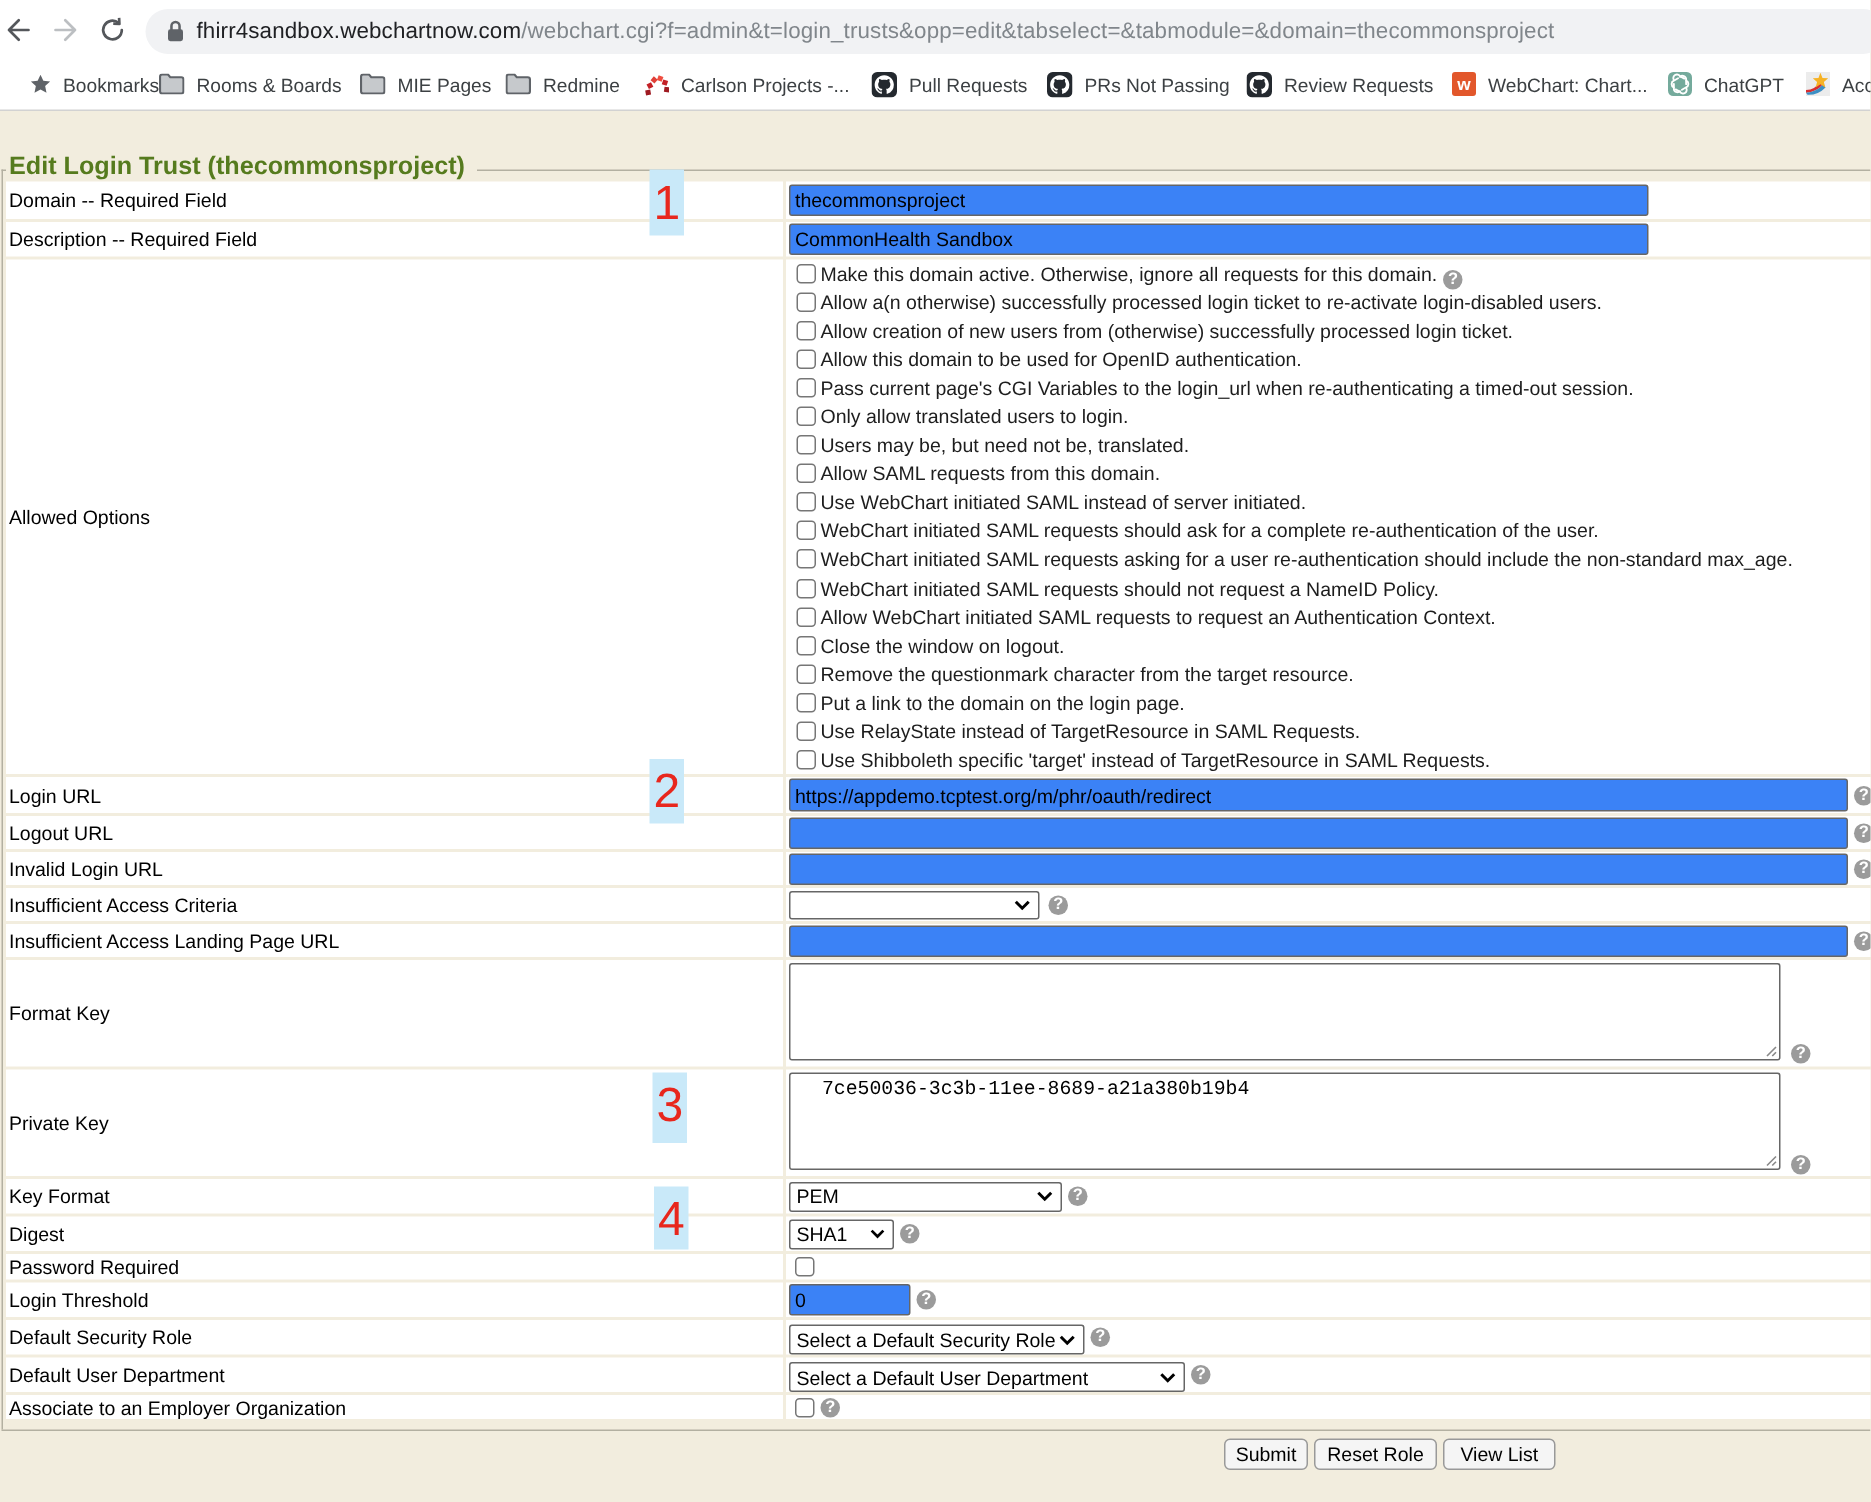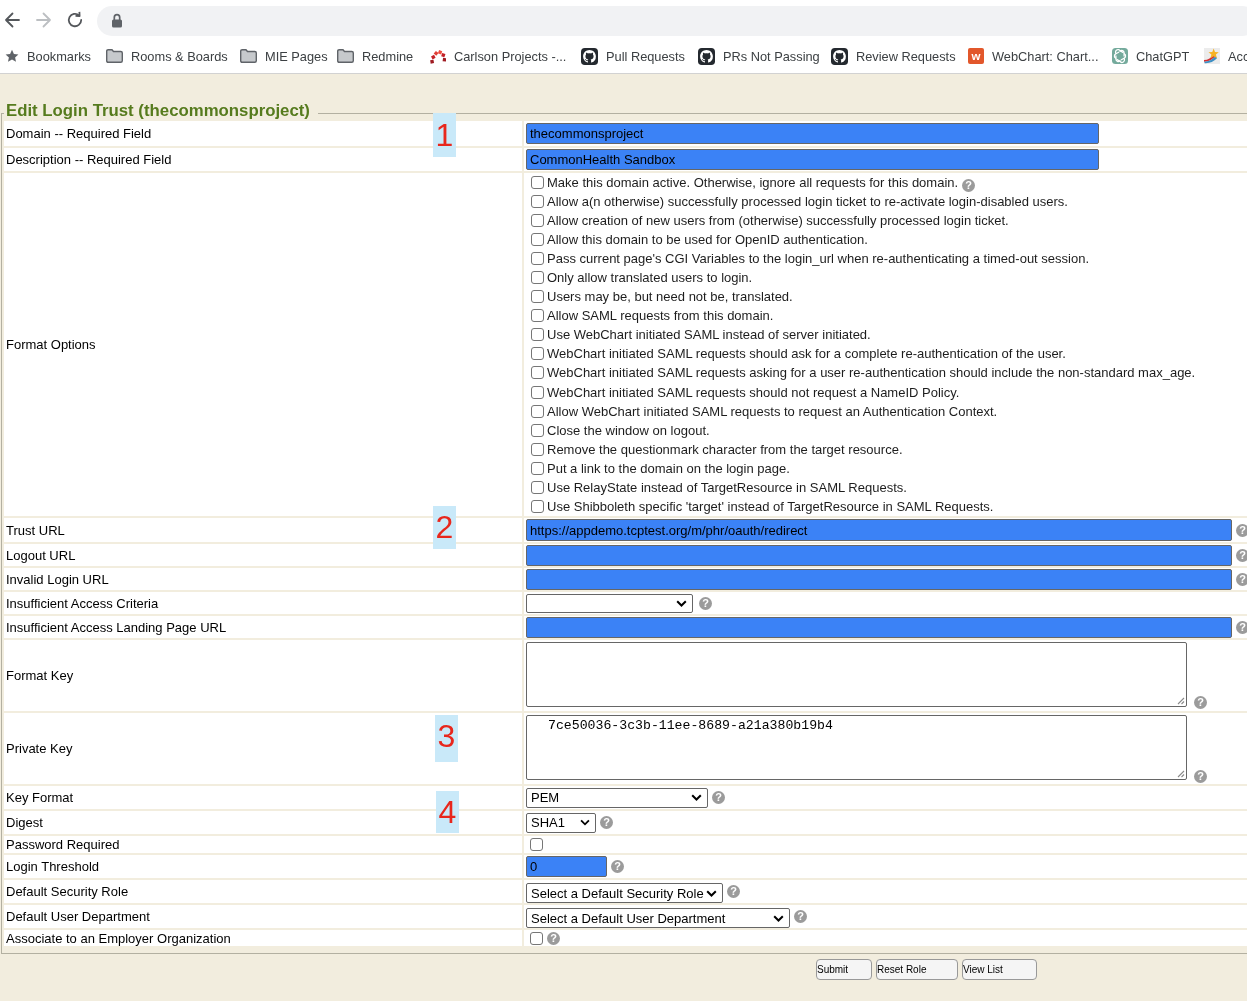--- a/index.html
+++ b/index.html
@@ -43,22 +43,22 @@
     line-height:13.5px; vertical-align:-2px; margin-left:4px; }
   .sel { display:inline-flex; align-items:center; justify-content:space-between;
     height:20px; border:1px solid #666; border-radius:2px; background:#fff;
     font-size:13px; padding:0 5px 0 4px; margin-left:0; vertical-align:middle; }
   .ta { border:1px solid #666; border-radius:2px; background:#fff; margin-left:0; position:relative; font-family:"Liberation Mono",monospace; font-size:13.2px; line-height:15px; }
   .chkline { height:19.05px; line-height:19.05px; white-space:nowrap; color:#1d1d1d; }
   .chkline .cbx { margin:0 3px 0 5px; }
   .ann { position:absolute; width:23px; height:43px; background:#c9e9f9; z-index:5;
     color:#e8271d; font-size:32px; text-align:center; line-height:43px; }
   .btn { display:inline-block; height:21px; line-height:19px; border:1px solid #999;
-    border-radius:4px; background:#f5f5f5; font-size:10px; color:#000;
-    margin-right:4px; }
+    border-radius:4px; background:#f5f5f5; font-size:13px; color:#000;
+    text-align:center; margin-right:4px; }
   #btnrow { position:absolute; left:816px; top:959px; }
 </style>
 </head>
 <body>
 
 <div id="chrome">
 
   <svg class="navicon" style="left:4px; top:12px;" width="16" height="16" viewBox="0 0 16 16">
     <path d="M8.5 1.5 L2 8 L8.5 14.5 M2 8 H15" stroke="#54575b" stroke-width="1.8" fill="none" stroke-linecap="round" stroke-linejoin="round"></path>
   </svg>
@@ -70,22 +70,23 @@
   <svg class="navicon" style="left:66px; top:11px;" width="18" height="18" viewBox="0 0 18 18">
     <path d="M15.2 9 A6.2 6.2 0 1 1 13.1 4.35" stroke="#54575b" stroke-width="1.8" fill="none" stroke-linecap="round"></path>
     <path d="M13.4 0.9 L13.6 5 L9.5 4.8" fill="none" stroke="#54575b" stroke-width="1.8" stroke-linejoin="round"></path>
   </svg>
   <div id="urlpill"></div>
 
   <svg class="navicon" style="left:110px; top:13px;" width="14" height="16" viewBox="0 0 14 16">
     <rect x="2" y="6.5" width="10" height="8" rx="1.6" fill="#5f6368"></rect>
     <path d="M4.3 7 V4.4 A2.7 2.7 0 0 1 9.7 4.4 V7" fill="none" stroke="#5f6368" stroke-width="1.7"></path>
   </svg>
-
-  <div class="bm" style="left:5px;">
+  <div id="urltext">fhirr4sandbox.webchartnow.com<span class="path">/webchart.cgi?f=admin&amp;t=login_trusts&amp;opp=edit&amp;tabselect=&amp;tabmodule=&amp;domain=thecommonsproject</span></div>
+
+  <div class="bm" style="left:20px;">
     <svg width="14" height="14" viewBox="0 0 14 14">
         <path d="M7 0.8 L8.9 4.9 L13.4 5.4 L10.1 8.4 L11 12.8 L7 10.6 L3 12.8 L3.9 8.4 L0.6 5.4 L5.1 4.9 Z" fill="#5f6368"></path>
       </svg>
     Bookmarks
   </div>
   <div class="bm" style="left:106px;">
     <svg width="17" height="14" viewBox="0 0 17 14">
         <path d="M0.7 2.2 Q0.7 0.7 2.2 0.7 L6 0.7 L7.5 2.5 L14.8 2.5 Q16.3 2.5 16.3 4 L16.3 11.8 Q16.3 13.3 14.8 13.3 L2.2 13.3 Q0.7 13.3 0.7 11.8 Z" fill="#c6c9cc" stroke="#5f6368" stroke-width="1.4"></path>
       </svg>
     Rooms &amp; Boards
@@ -182,21 +183,21 @@
           <input type="text" style="width: 573px;" value="thecommonsproject">
         </td>
       </tr>
   <tr style="height:23px;">
         <td class="lbl">Description -- Required Field</td>
       <td class="val">
           <input type="text" style="width: 573px;" value="CommonHealth Sandbox">
         </td>
       </tr>
   <tr style="height:343px;">
-        <td class="lbl">Format Options</td>
+        <td class="lbl">Allowed Options</td>
       <td class="val" style="vertical-align:top;padding-top:0;">
         <div class="chkline"><span class="cbx"></span>Make this domain active. Otherwise, ignore all requests for this domain.<span class="qm">?</span></div>
         <div class="chkline"><span class="cbx"></span>Allow a(n otherwise) successfully processed login ticket to re-activate login-disabled users.</div>
         <div class="chkline"><span class="cbx"></span>Allow creation of new users from (otherwise) successfully processed login ticket.</div>
         <div class="chkline"><span class="cbx"></span>Allow this domain to be used for OpenID authentication.</div>
         <div class="chkline"><span class="cbx"></span>Pass current page's CGI Variables to the login_url when re-authenticating a timed-out session.</div>
         <div class="chkline"><span class="cbx"></span>Only allow translated users to login.</div>
         <div class="chkline"><span class="cbx"></span>Users may be, but need not be, translated.</div>
         <div class="chkline"><span class="cbx"></span>Allow SAML requests from this domain.</div>
         <div class="chkline"><span class="cbx"></span>Use WebChart initiated SAML instead of server initiated.</div>
@@ -205,21 +206,21 @@
         <div class="chkline"><span class="cbx"></span>WebChart initiated SAML requests should not request a NameID Policy.</div>
         <div class="chkline"><span class="cbx"></span>Allow WebChart initiated SAML requests to request an Authentication Context.</div>
         <div class="chkline"><span class="cbx"></span>Close the window on logout.</div>
         <div class="chkline"><span class="cbx"></span>Remove the questionmark character from the target resource.</div>
         <div class="chkline"><span class="cbx"></span>Put a link to the domain on the login page.</div>
         <div class="chkline"><span class="cbx"></span>Use RelayState instead of TargetResource in SAML Requests.</div>
         <div class="chkline"><span class="cbx"></span>Use Shibboleth specific 'target' instead of TargetResource in SAML Requests.</div>
       </td>
       </tr>
   <tr style="height:24px;">
-        <td class="lbl">Trust URL</td>
+        <td class="lbl">Login URL</td>
       <td class="val">
           <div style="display:flex;align-items:center;">
             <input type="text" style="width: 713px; height: 22px;" value="https://appdemo.tcptest.org/m/phr/oauth/redirect">
             <span class="qm">?</span>
           </div>
         </td>
       </tr>
   <tr style="height:22px;">
         <td class="lbl">Logout URL</td>
       <td class="val">

